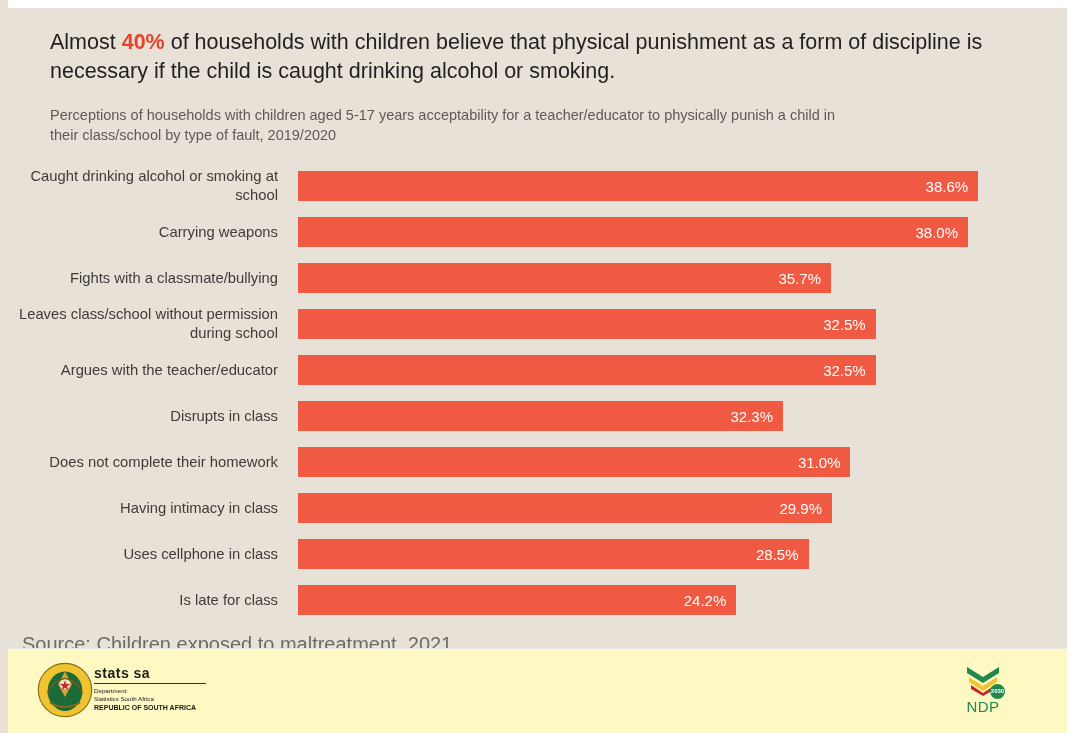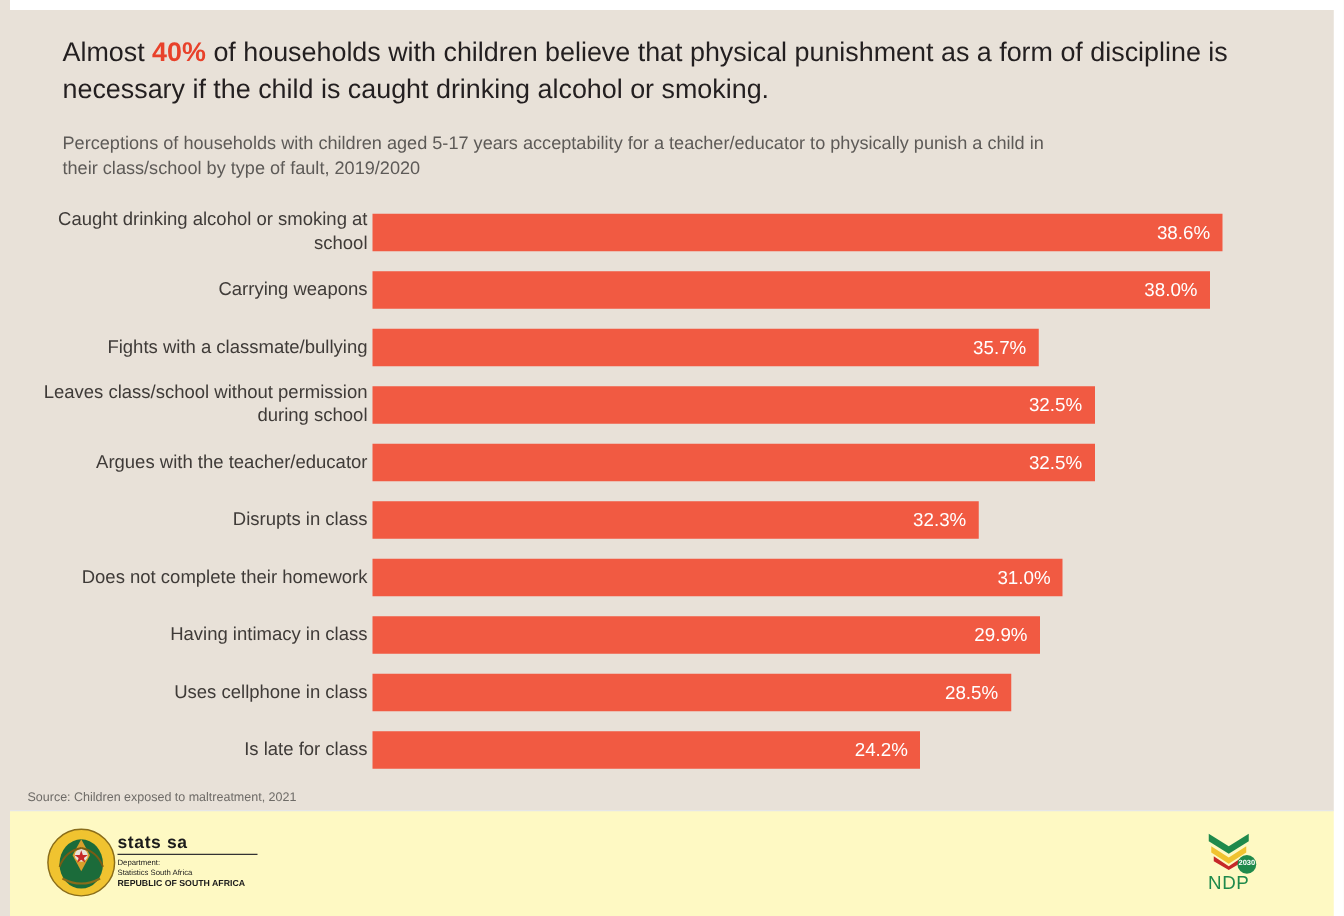--- a/index.html
+++ b/index.html
@@ -68,21 +68,21 @@
   }
   .row {
     position: relative;
     display: flex;
     align-items: center;
     height: 46px;
   }
   .row .label {
     width: 290px;
     text-align: right;
-    padding-right: 4px;
+    padding-right: 20px;
     box-sizing: border-box;
     font-size: 14.8px;
     line-height: 19px;
     color: #3f3b38;
   }
   .row .barwrap {
     position: relative;
     flex: 1;
     height: 30px;
   }
@@ -100,21 +100,21 @@
   .row .value {
     color: #ffffff;
     font-size: 15px;
     padding-right: 10px;
     white-space: nowrap;
   }
   .source {
     position: absolute;
     left: 14px;
     top: 625px;
-    font-size: 10px;
+    font-size: 20px;
     color: #6e6b67;
   }
   .footer {
     position: absolute;
     left: 8px;
     top: 648px;
     width: 1059px;
     height: 85px;
     background: #fef9c3;
     border-top: 1px solid #e6e6e6;

